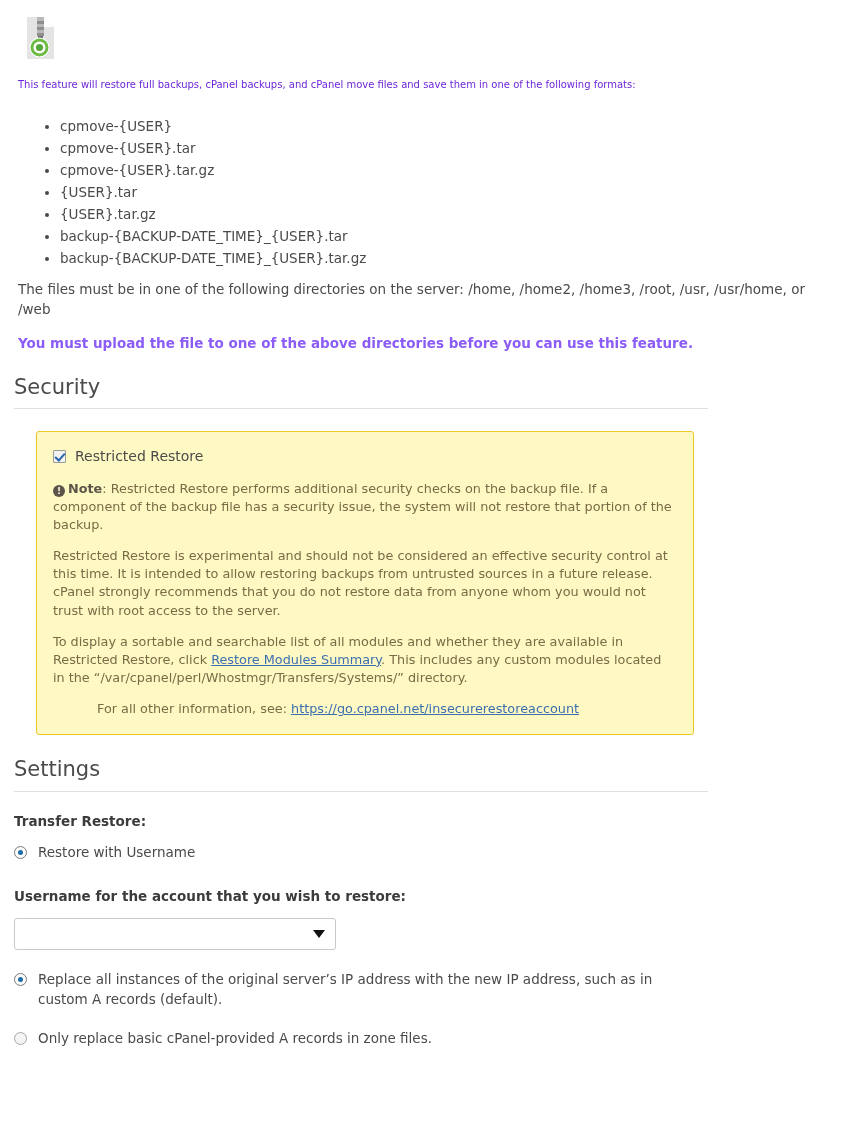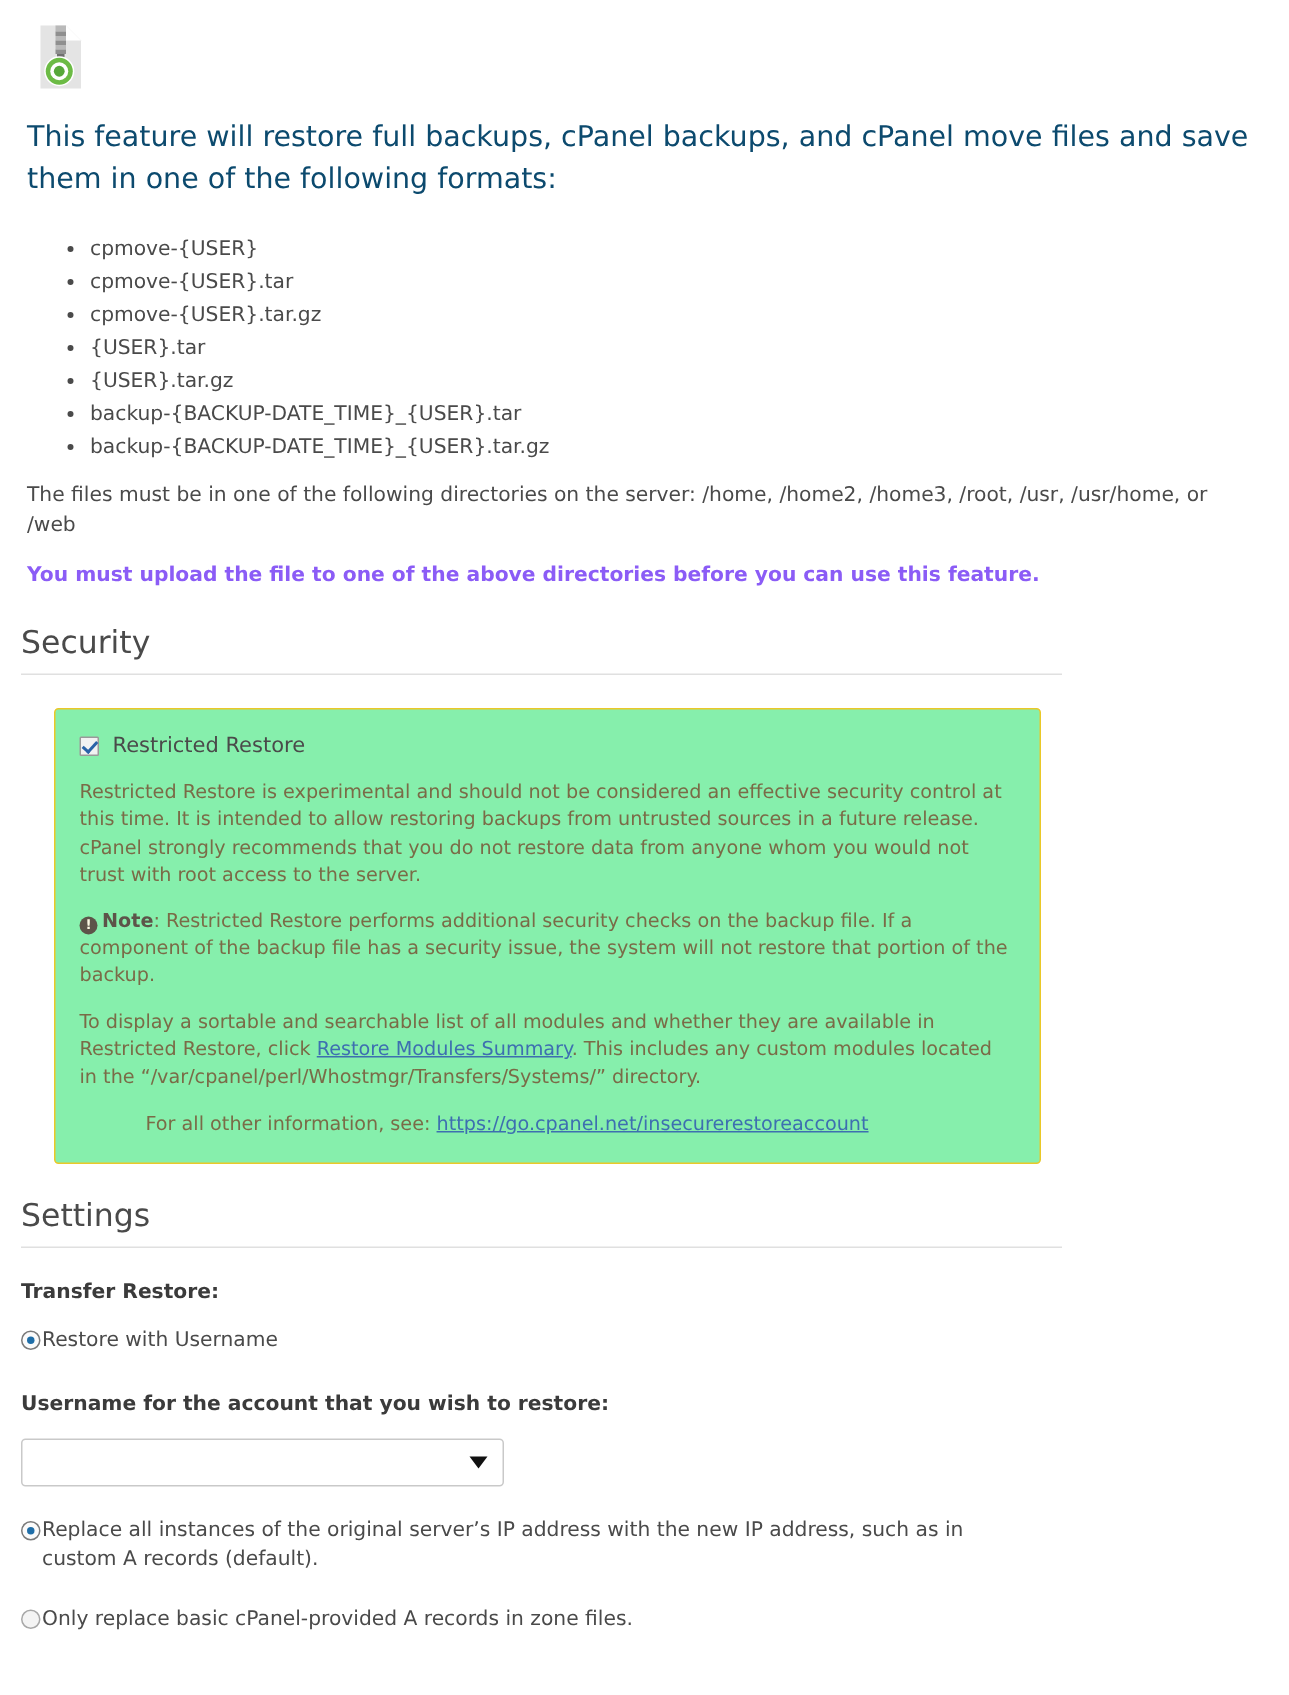--- a/index.html
+++ b/index.html
@@ -40,22 +40,22 @@
     line-height: 1.1;
     letter-spacing: .1px;
   }
 
   
   .content {
     padding: 0 18px 0 18px;
   }
   .intro-line {
     margin: 16px 0 8px 0;
-    font-size: 19px;
-    color: #0c4a6e;
+    font-size: 10px;
+    color: #6d28d9;
   }
   ul.format-list {
     margin: 24px 0 12px 0;
     padding-left: 42px;
     list-style: disc;
   }
   ul.format-list li {
     margin: 0 0 2.5px 0;
     font-size: 13.5px;
     color: #4a4a4a;
@@ -81,21 +81,21 @@
     margin: 22px 0 0 0;
     padding-bottom: 8px;
     border-bottom: 1px solid #e0e0e0;
     line-height: 1.2;
   }
 
   
   .alert-box {
     margin: 22px 0 0 36px;
     width: 658px;
-    background: #86efac;
+    background: #fef9c3;
     border: 1px solid #eac828;
     border-radius: 3px;
     padding: 14px 16px 16px 16px;
   }
   .check-row {
     display: flex;
     align-items: center;
     gap: 9px;
     margin-bottom: 13px;
   }
@@ -163,21 +163,21 @@
   .field-label {
     font-weight: bold;
     color: #3b3b3b;
     font-size: 13.5px;
     margin: 0 0 12px 0;
     line-height: 1.45;
   }
   .opt-row {
     display: flex;
     align-items: flex-start;
-    gap: 1px;
+    gap: 11px;
     margin: 0 0 6px 0;
   }
   .radio {
     width: 13px;
     height: 13px;
     flex: 0 0 auto;
     border-radius: 50%;
     border: 1px solid #a8a8a8;
     background: #f4f4f4;
     margin-top: 3px;
@@ -283,26 +283,26 @@
 <div class="section">
   <h2 class="section-title">Security</h2>
 </div>
 
 <div class="alert-box">
   <div class="check-row">
     <span class="cb checked"></span>
     <span class="check-label">Restricted Restore</span>
   </div>
 
-  <p class="alert-p">Restricted Restore is experimental and should not be considered an effective security control at this time. It is intended to allow restoring backups from untrusted sources in a future release. cPanel strongly recommends that you do not restore data from anyone whom you would not trust with root access to the server.</p>
-
   <p class="alert-p">
     <span class="note-icon">!</span><span class="note-strong">Note</span><span>: Restricted Restore performs additional security checks on the backup file. If a component of the backup file has a security issue, the system will not restore that portion of the backup.</span>
   </p>
 
+  <p class="alert-p">Restricted Restore is experimental and should not be considered an effective security control at this time. It is intended to allow restoring backups from untrusted sources in a future release. cPanel strongly recommends that you do not restore data from anyone whom you would not trust with root access to the server.</p>
+
   <p class="alert-p">
     <span>To display a sortable and searchable list of all modules and whether they are available in Restricted Restore, click </span><a class="alert-link" href="#">Restore Modules Summary</a><span>. This includes any custom modules located in the “/var/cpanel/perl/Whostmgr/Transfers/Systems/” directory.</span>
   </p>
 
   <p class="alert-p">
     <span>For all other information, see: </span><a class="alert-link" href="#">https://go.cpanel.net/insecurerestoreaccount</a>
   </p>
 </div>
 
 <div class="section">

